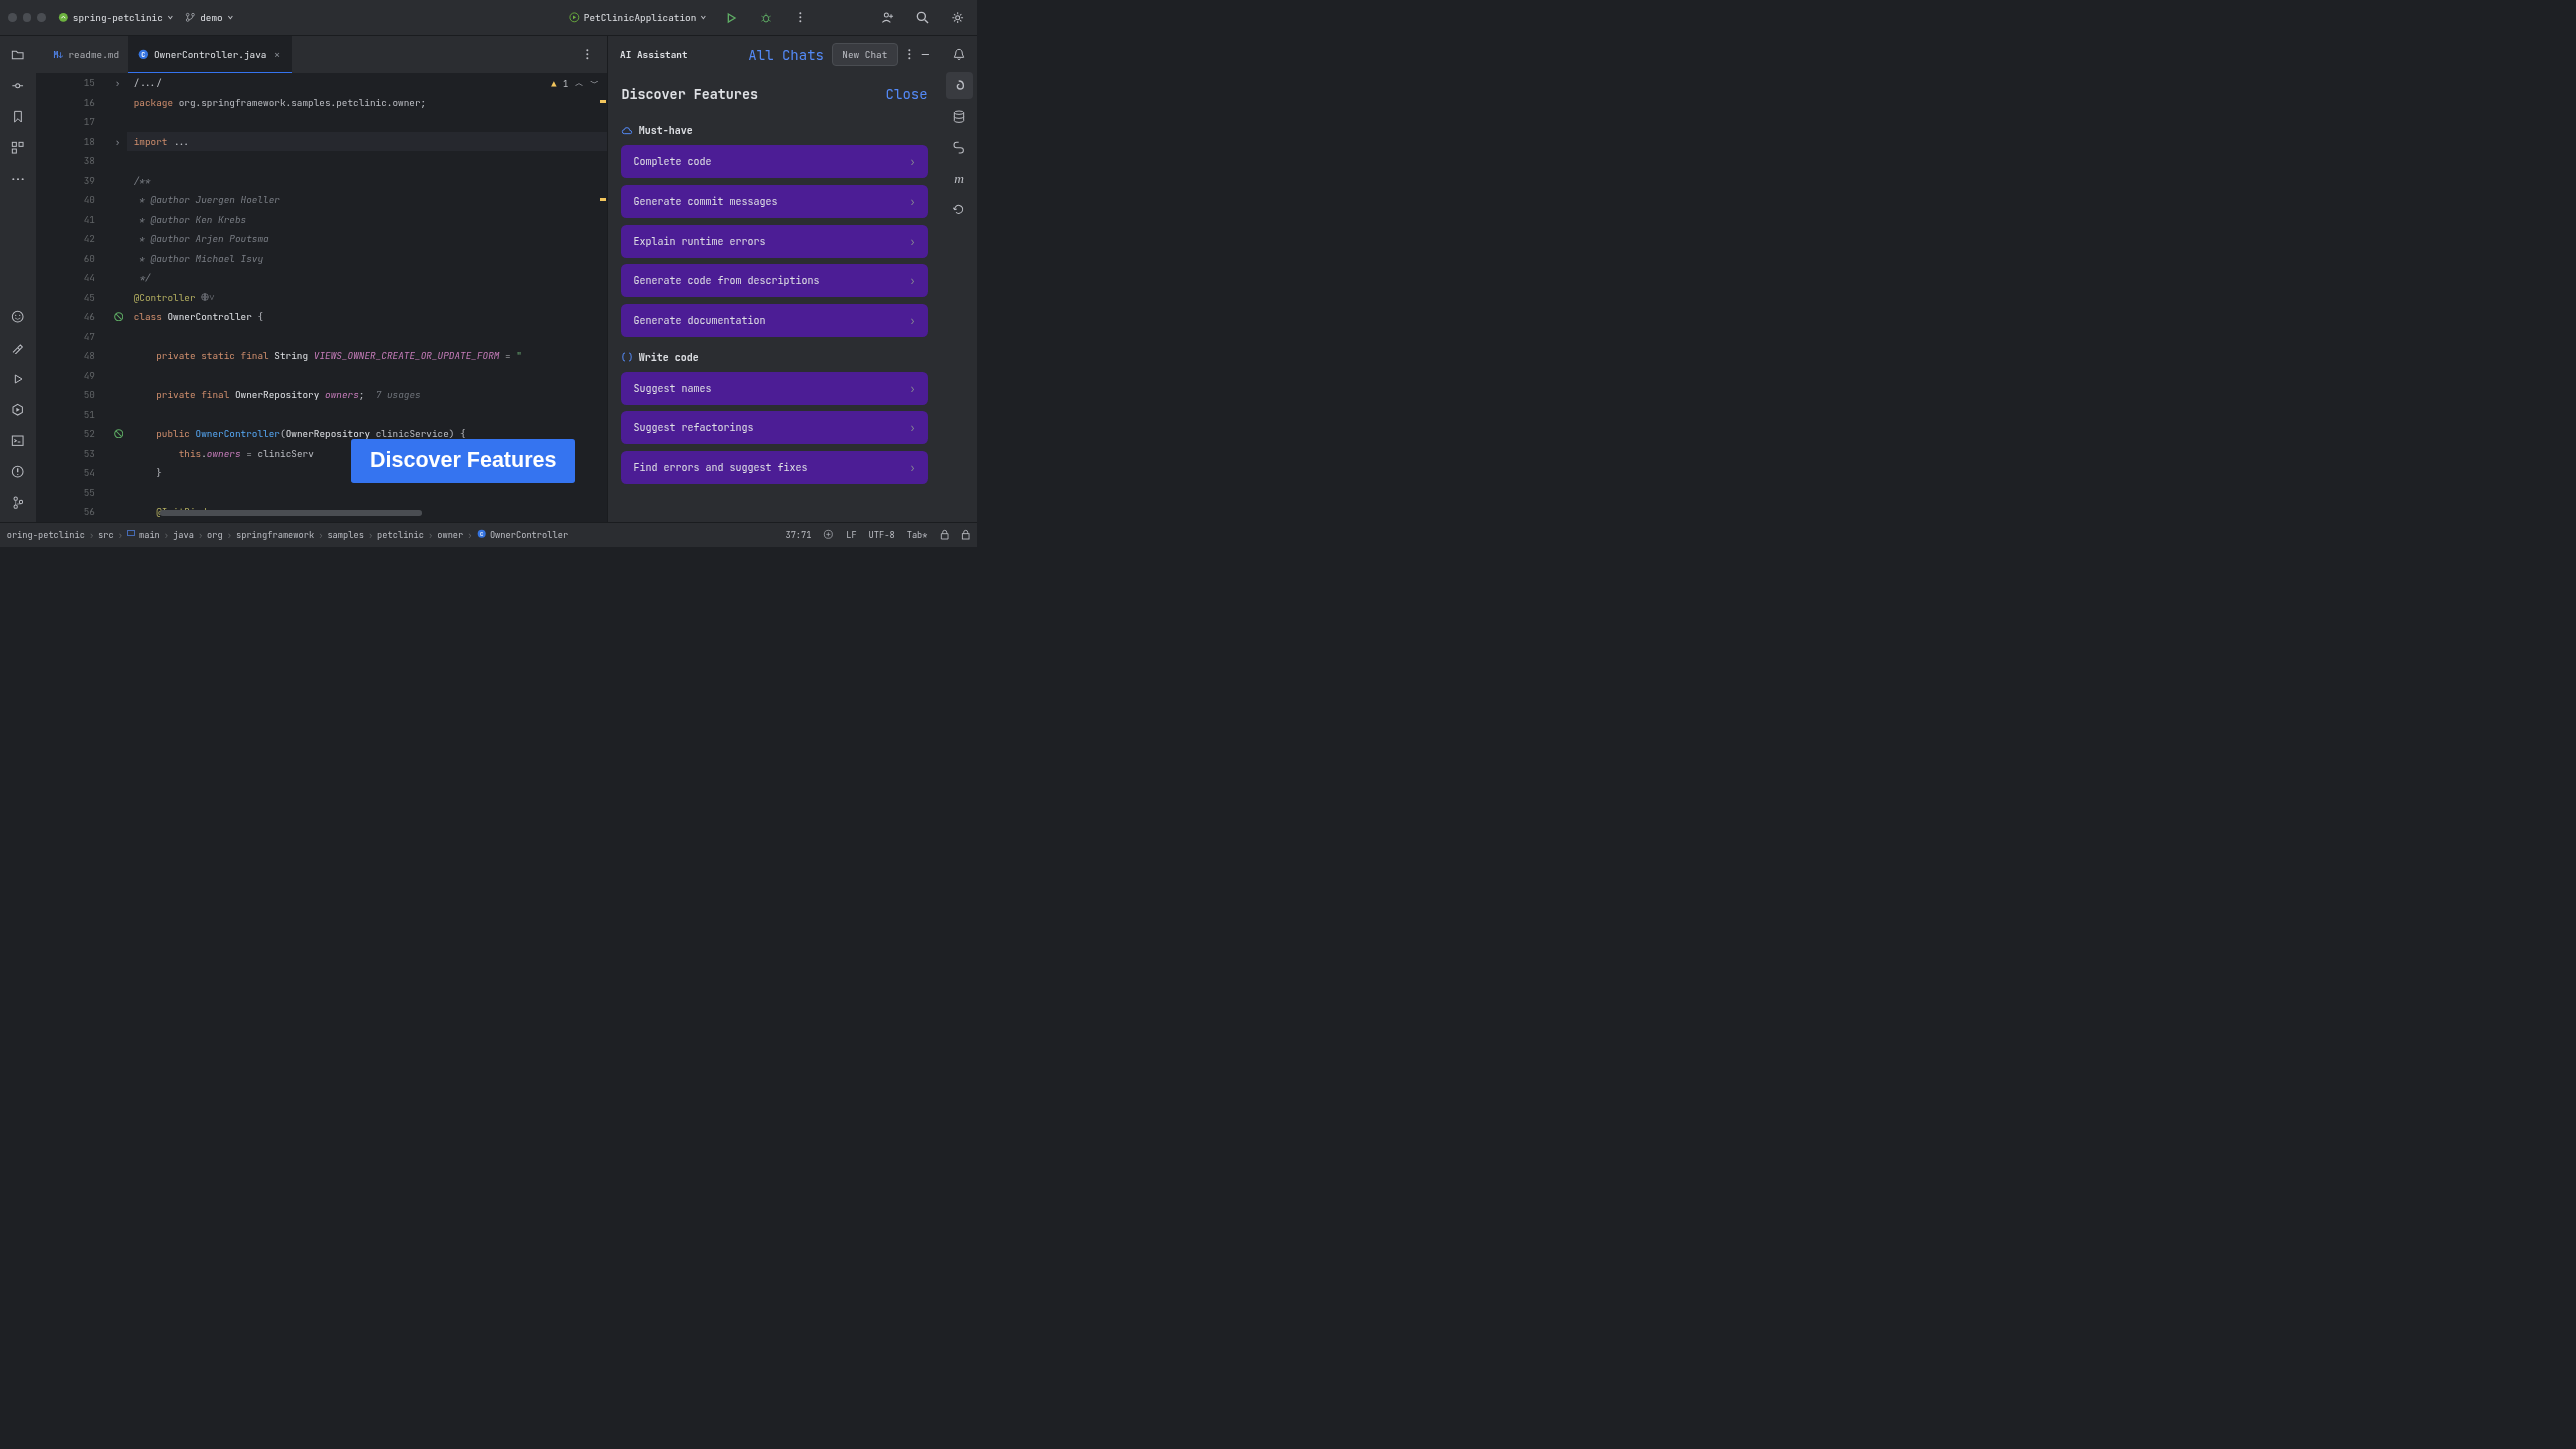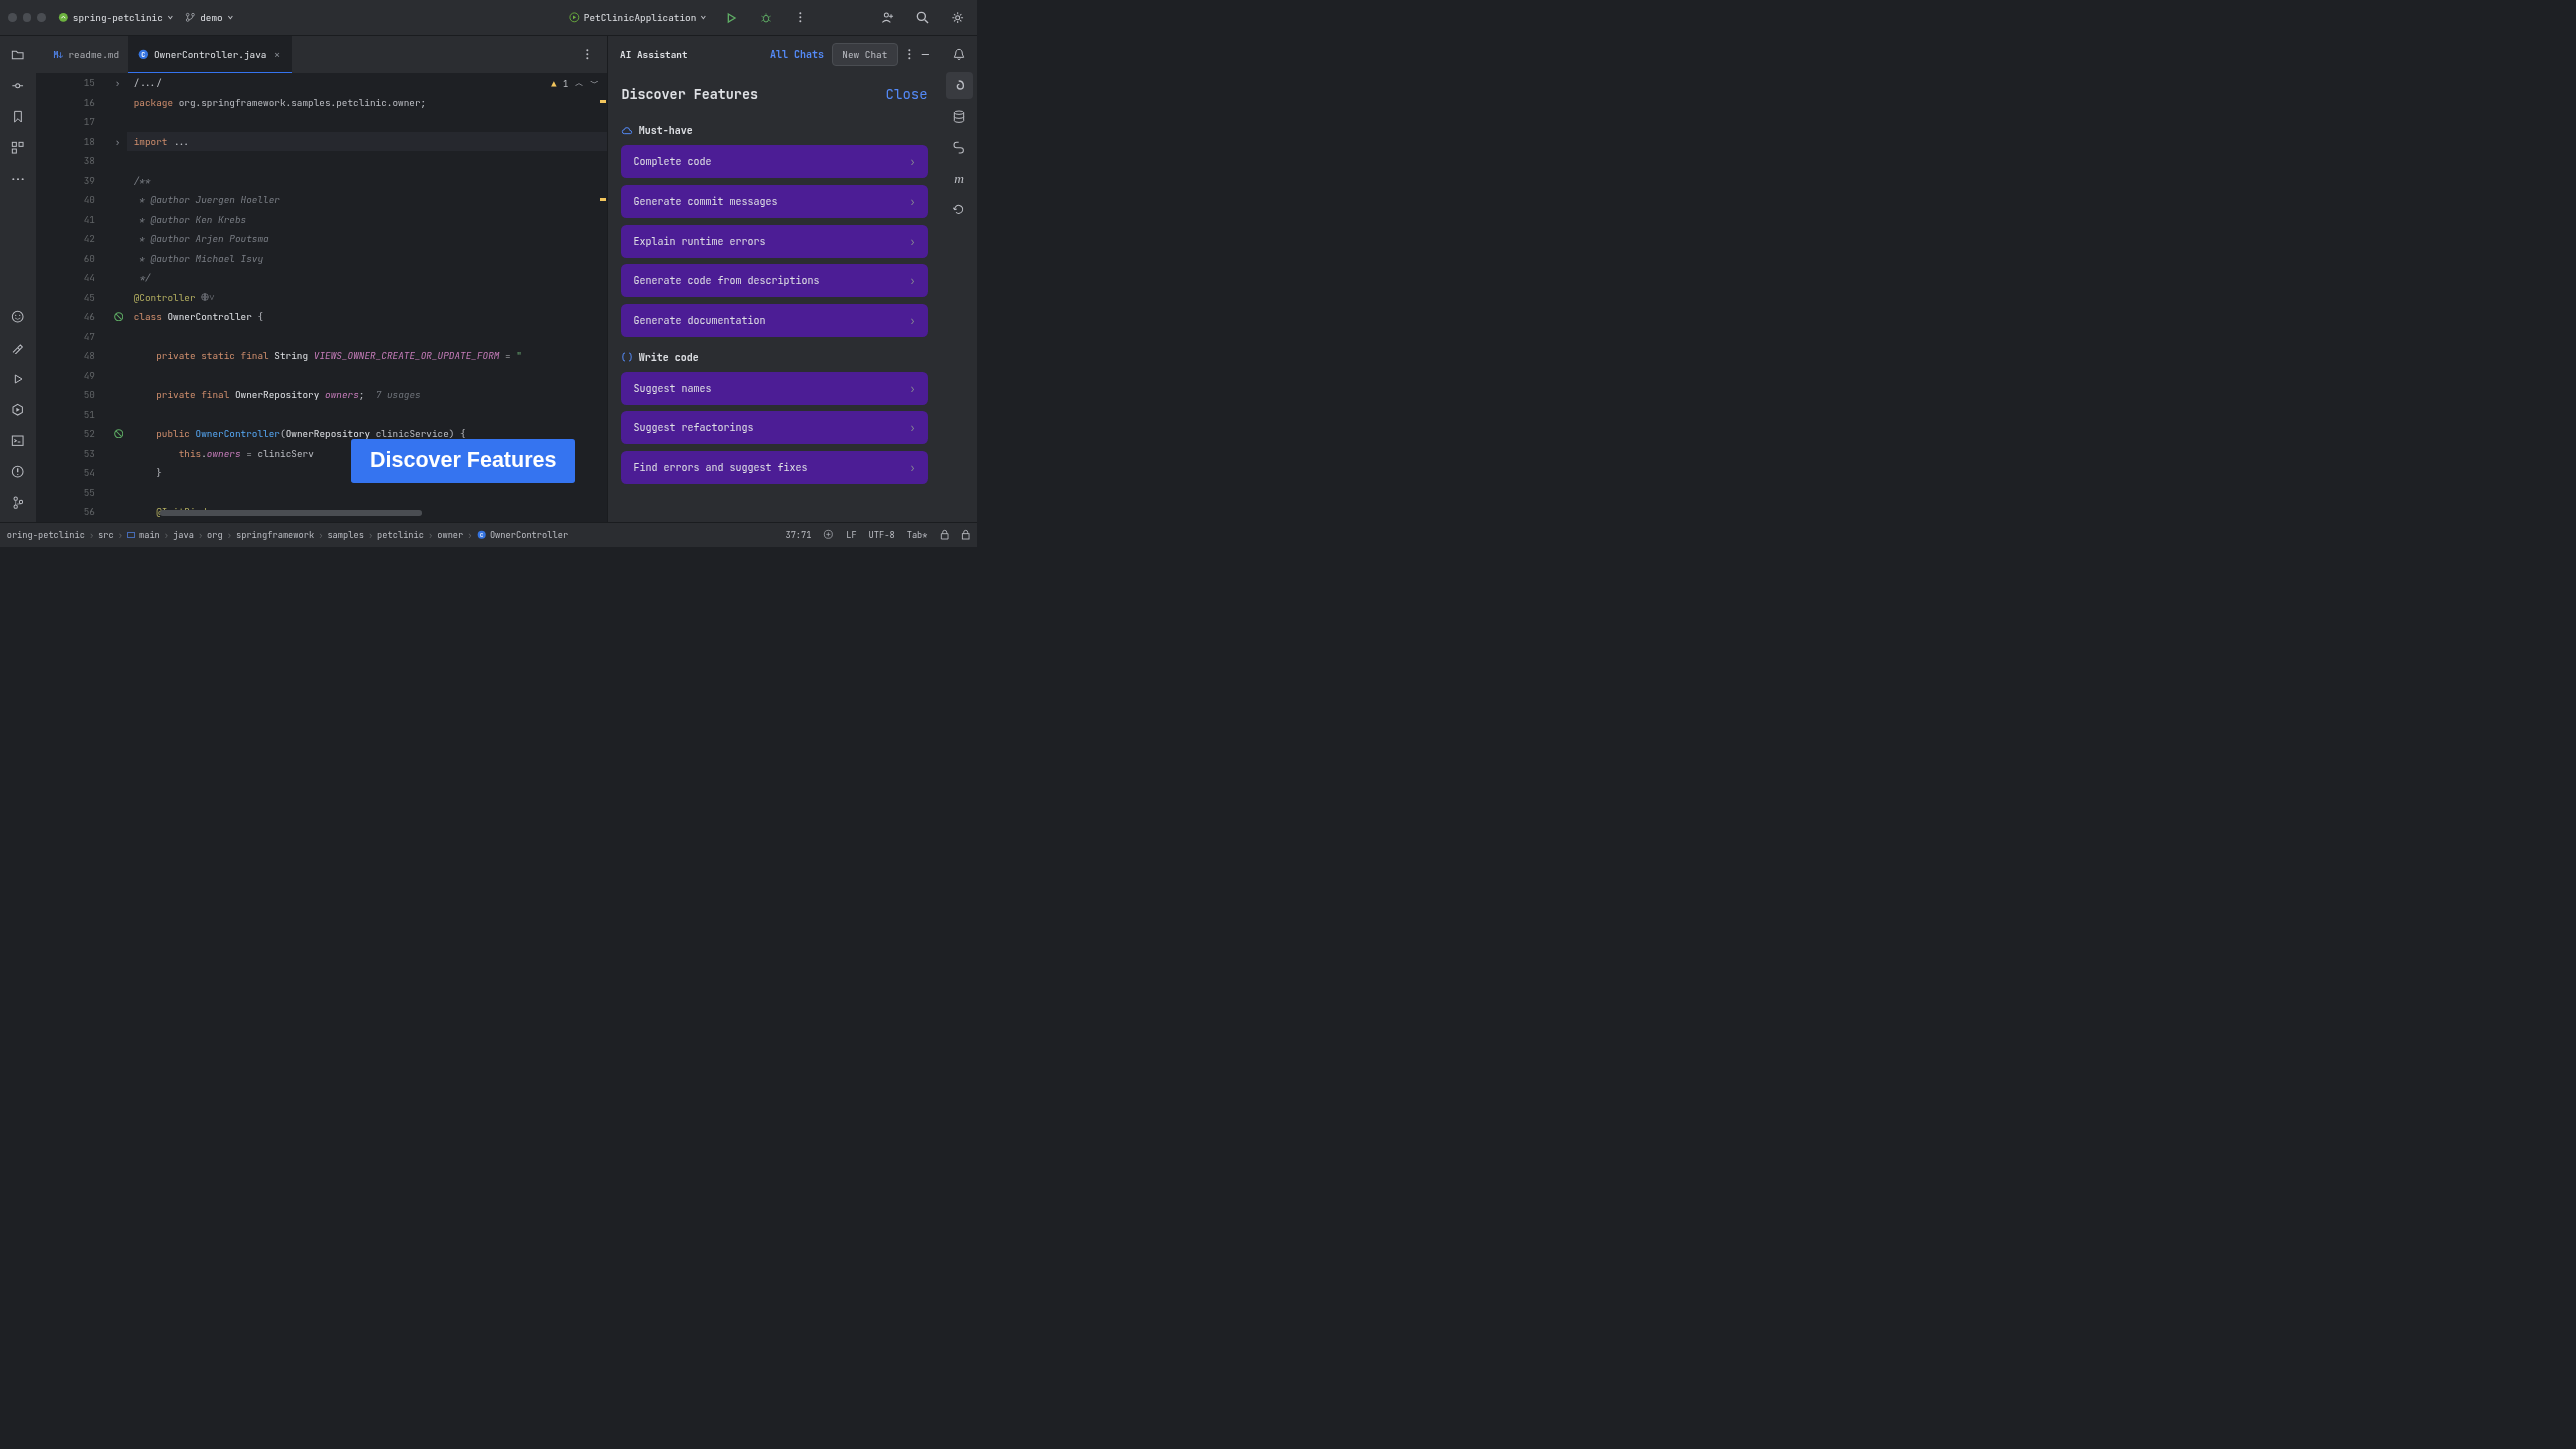--- a/index.html
+++ b/index.html
@@ -43,35 +43,35 @@
 .warn-row { position: absolute; top: 4px; right: 8px; display: flex; align-items: center; gap: 6.7px; font-size: 8.7px; color: #bcbec4; }
 .warn-ic { color: #f2c55c; }
 .vscroll { position: absolute; right: 0; top: 0; width: 9.4px; height: 100%; }
 .vs-mark { position: absolute; right: 1.3px; width: 5.4px; height: 2.7px; }
 .hscroll { position: absolute; bottom: 5.4px; left: 124px; width: 262px; height: 6px; background: #4a4d52; border-radius: 2.7px; }
 .callout { position: absolute; background: #3574f0; color: #fff; font-size: 21.5px; font-weight: 600; padding: 9.4px 19px; border-radius: 2.7px; font-family: -apple-system, 'Segoe UI', sans-serif; }
 .rightpanel { width: 334px; background: #2b2d31; display: flex; flex-direction: column; border-left: 0.7px solid #1a1c1f; }
 .rp-header { height: 37px; display: flex; align-items: center; padding: 0 12px; gap: 8px; }
 .rp-title { color: #dfe1e5; font-size: 9.4px; font-weight: 600; }
 .rp-header .spacer { flex: 1; }
-.rp-link { color: #548af7; font-size: 10px; cursor: pointer; font-weight: bold; }
+.rp-link { color: #548af7; font-size: 14px; cursor: pointer; }
 .rp-btn-pill { background: #393b40; border: 0.7px solid #4a4d52; border-radius: 4px; padding: 4px 9.4px; font-size: 9.4px; color: #bcbec4; cursor: pointer; }
 .rp-sub { display: flex; align-items: center; padding: 12px 13.4px 8px; }
 .rp-sub-title { color: #dfe1e5; font-size: 13.4px; font-weight: 600; }
 .rp-close { margin-left: auto; color: #548af7; font-size: 14px; cursor: pointer; }
 .rp-body { flex: 1; overflow-y: auto; padding: 0 13.4px 10.7px; }
 .rp-section { margin-top: 13.4px; }
 .rp-sec-head { display: flex; align-items: center; gap: 5.4px; color: #dfe1e5; font-size: 10px; font-weight: 600; margin-bottom: 8px; }
 .rp-item { background: #4c1d95; border-radius: 5.4px; padding: 10px 12px; margin-bottom: 6.7px; display: flex; align-items: center; color: #dfe1e5; font-size: 10px; cursor: pointer; }
 .rp-chev { margin-left: auto; color: #868a91; }
 .rightbar { width: 36px; background: #2b2d31; display: flex; flex-direction: column; align-items: center; padding-top: 5.4px; gap: 4px; }
 .rb-btn { width: 27px; height: 27px; display: flex; align-items: center; justify-content: center; border-radius: 4px; cursor: pointer; }
 .rb-btn.active { background: #393b40; }
 .bottombar { height: 25.5px; background: #2b2d31; border-top: 0.7px solid #1a1c1f; display: flex; align-items: center; padding: 0 6.7px; font-size: 8.7px; color: #bcbec4; gap: 5.4px; }
-.bc-seg { display: flex; align-items: center; gap: 4px; cursor: pointer; }
+.bc-seg { display: flex; align-items: flex-start; gap: 4px; cursor: pointer; }
 .bc-sep { color: #606366; }
 .bb-right { margin-left: auto; display: flex; align-items: center; gap: 12px; }
 svg { display: block; }
 </style>
 </head>
 <body>
 
 <div class="titlebar">
   <div class="traffic-lights">
     <div class="tl"></div>

